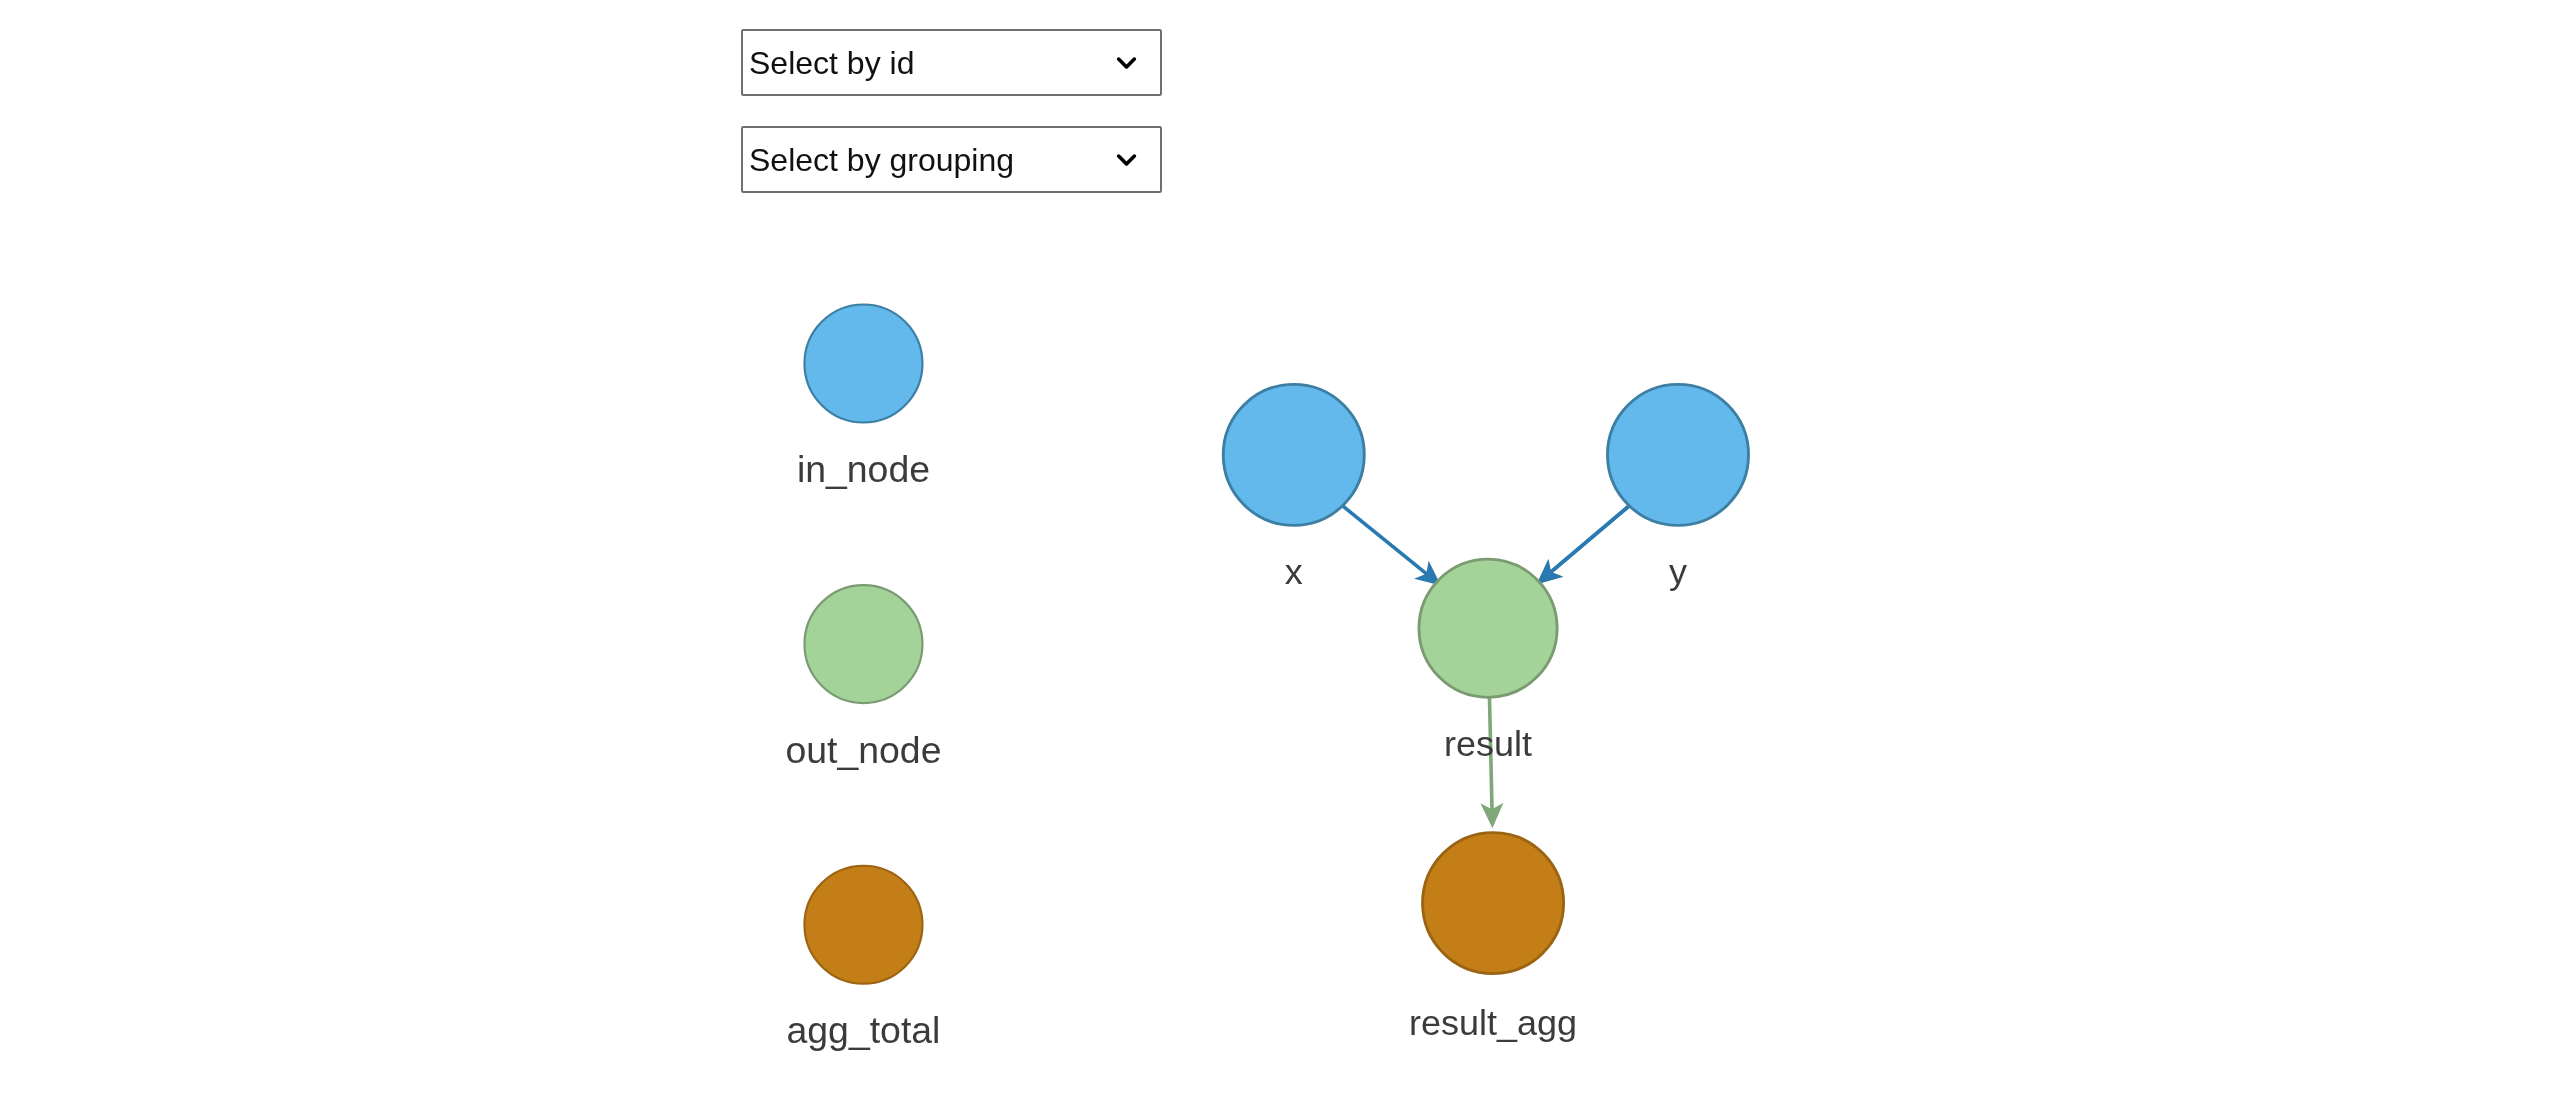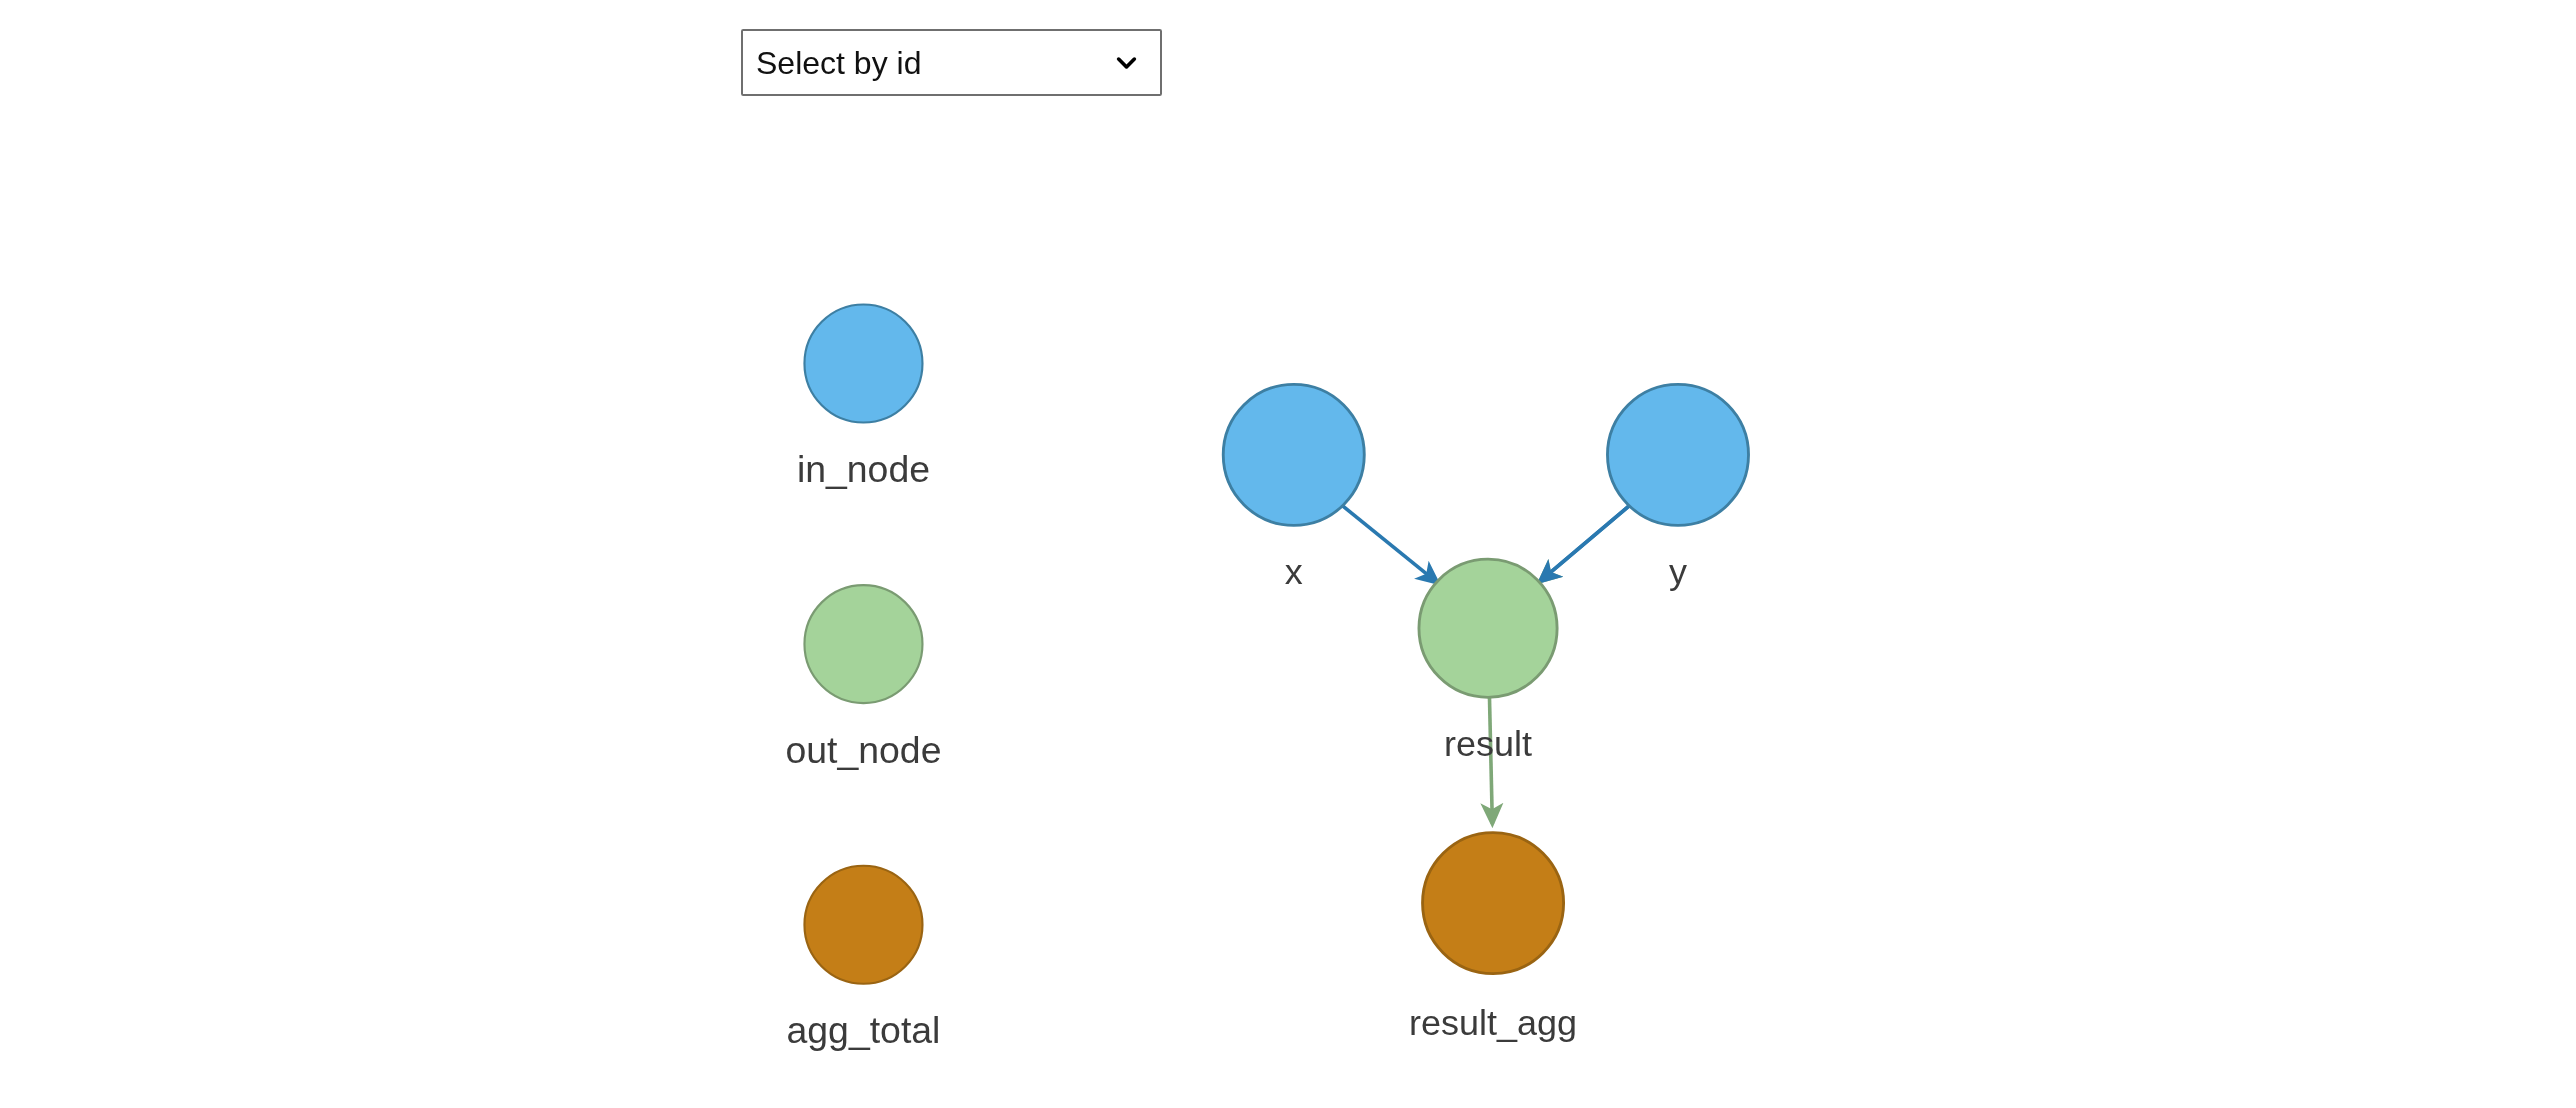--- a/index.html
+++ b/index.html
@@ -25,21 +25,21 @@
   .select-box {
     position: relative;
     box-sizing: border-box;
     width: 421px;
     height: 67px;
     background: #ffffff;
     border: 2.2px solid #6f6f6f;
     border-radius: 2.2px;
     display: flex;
     align-items: center;
-    padding-left: 13px;
+    padding-left: 6px;
     margin-bottom: 30px;
     cursor: pointer;
     user-select: none;
   }
   .select-label {
     font-size: 32px;
     line-height: 1;
     color: #111111;
     font-family: "Liberation Sans", sans-serif;
     letter-spacing: 0px;
@@ -87,20 +87,28 @@
 
   <div class="select-box">
     <span class="select-label">Select by id</span>
     <span class="select-chevron">
       <svg viewBox="0 0 24 24" width="27" height="27" aria-hidden="true">
         <path d="M5 8.5 L12 15.5 L19 8.5" fill="none" stroke="#000000" stroke-width="3.2" stroke-linecap="round" stroke-linejoin="round"></path>
       </svg>
     </span>
   </div>
 
+  <div class="select-box">
+    <span class="select-label">Select by grouping</span>
+    <span class="select-chevron">
+      <svg viewBox="0 0 24 24" width="27" height="27" aria-hidden="true">
+        <path d="M5 8.5 L12 15.5 L19 8.5" fill="none" stroke="#000000" stroke-width="3.2" stroke-linecap="round" stroke-linejoin="round"></path>
+      </svg>
+    </span>
+  </div>
 
 </div>
 
 <div class="graph-canvas">
   <svg viewBox="0 0 3580 1541" xmlns="http://www.w3.org/2000/svg">
 
     <defs>
       <marker id="arrow-blue" viewBox="0 0 12 12" refX="10" refY="6" markerWidth="7" markerHeight="7" orient="auto-start-reverse">
         <path d="M 0 0.5 L 12 6 L 0 11.5 L 3 6 z" fill="#2a79b0"></path>
       </marker>

